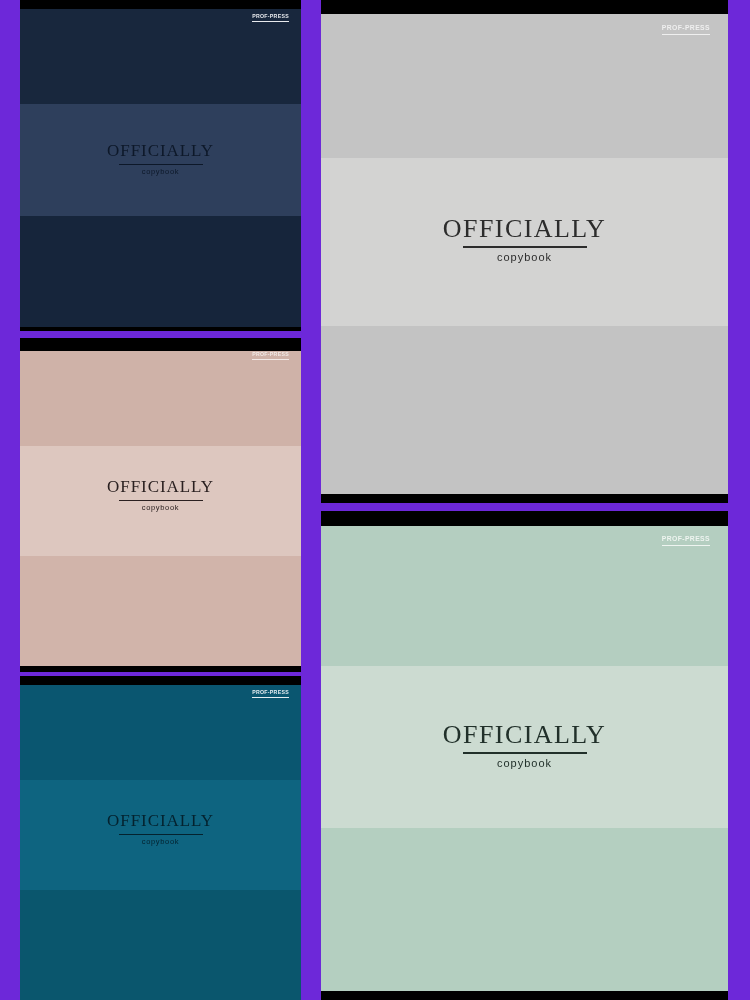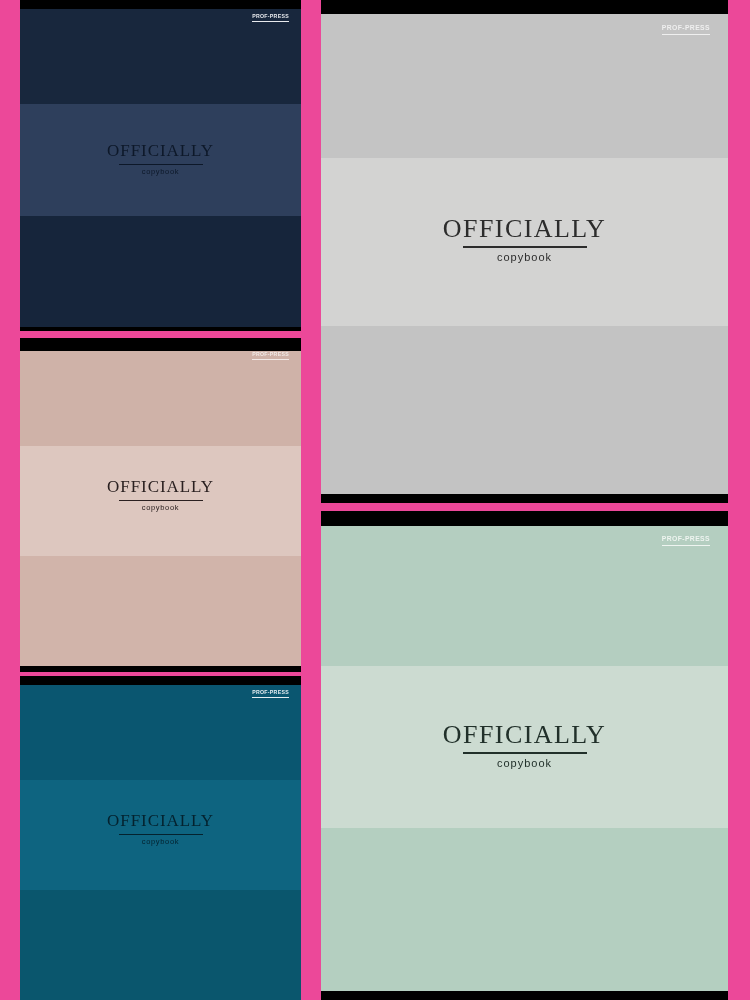--- a/index.html
+++ b/index.html
@@ -9,21 +9,21 @@
     height: 1000px;
     background: #ffffff;
     font-family: "Liberation Sans", sans-serif;
     overflow: hidden;
   }
 
   #grid {
     position: relative;
     width: 750px;
     height: 1000px;
-    background: #ec4899;
+    background: #6d28d9;
   }
 
   
   .cover {
     position: absolute;
     overflow: hidden;
     background: #000;
   }
 
   .cover .bands {

